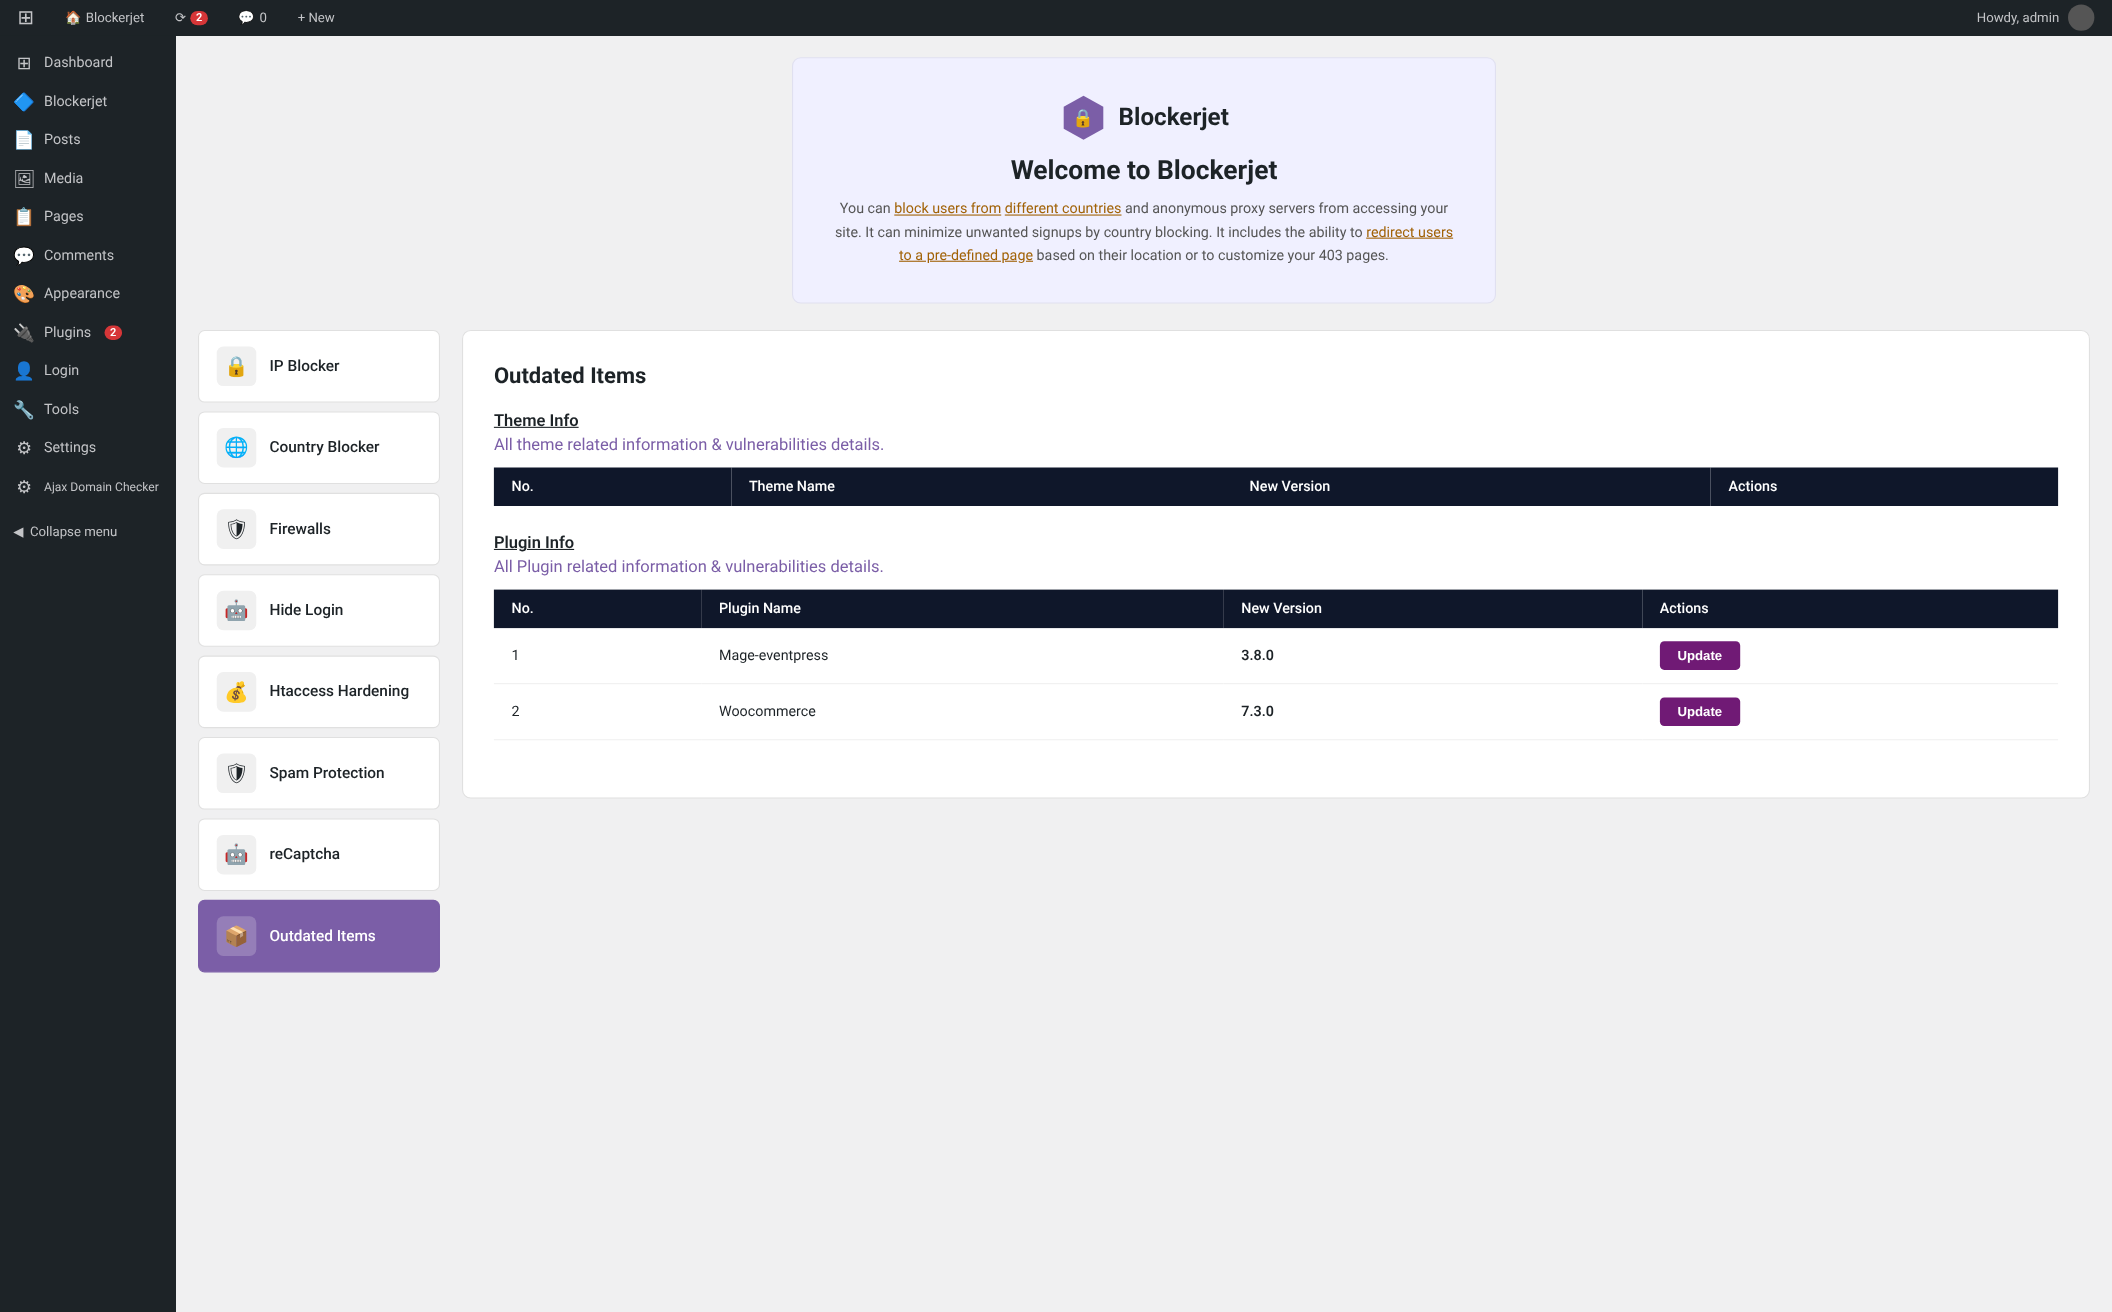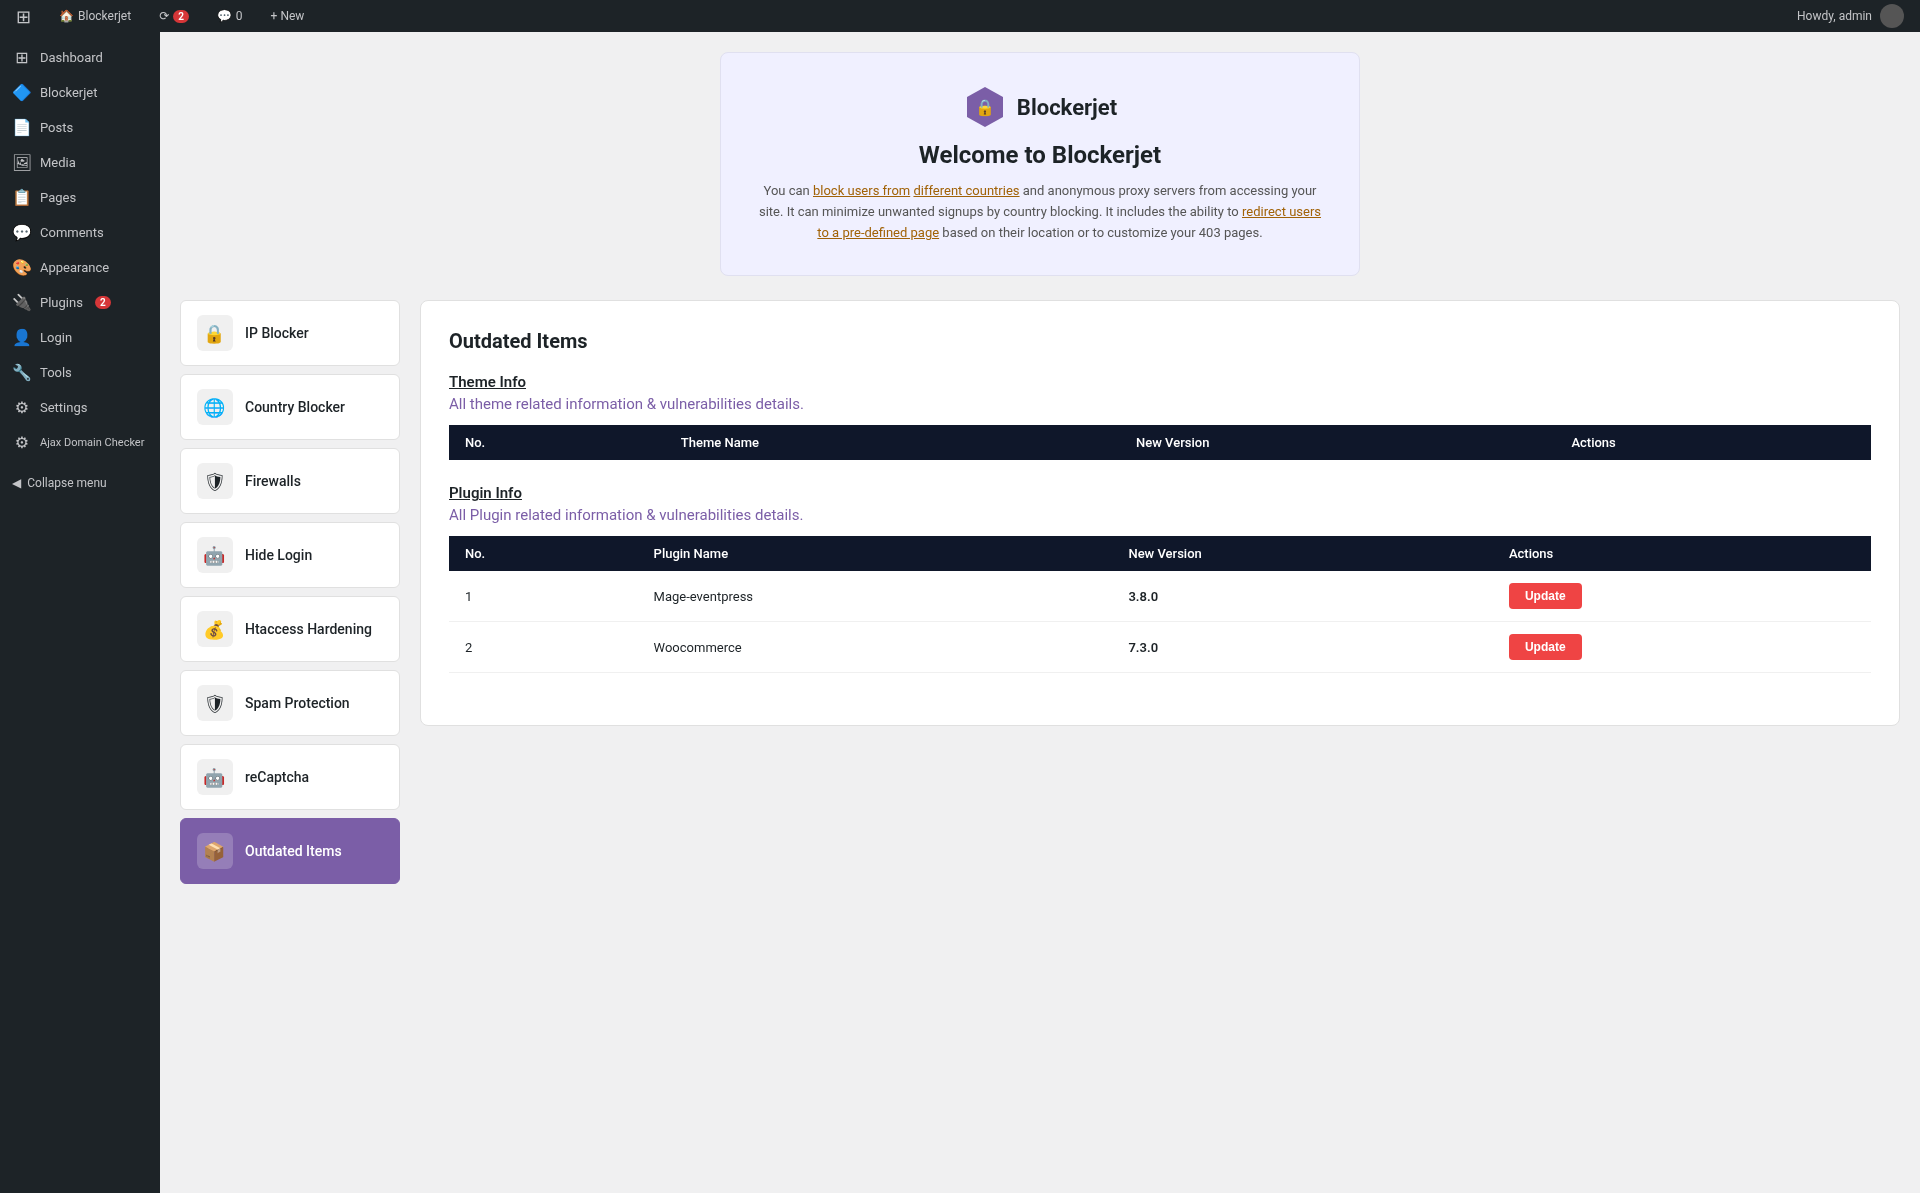--- a/index.html
+++ b/index.html
@@ -226,21 +226,21 @@
     .data-table tbody tr {
       border-bottom: 1px solid #f0f0f0;
     }
     .data-table tbody td {
       padding: 12px 16px;
       font-size: 13px;
       color: #1d2327;
     }
     .version-new { color: #00a32a; font-weight: 600; }
     .update-btn {
-      background: #ef4444;
+      background: #701a75;
       color: #fff;
       border: none;
       border-radius: 4px;
       padding: 6px 16px;
       cursor: pointer;
       font-size: 12px;
       font-weight: 600;
     }
   </style>
 </head>

